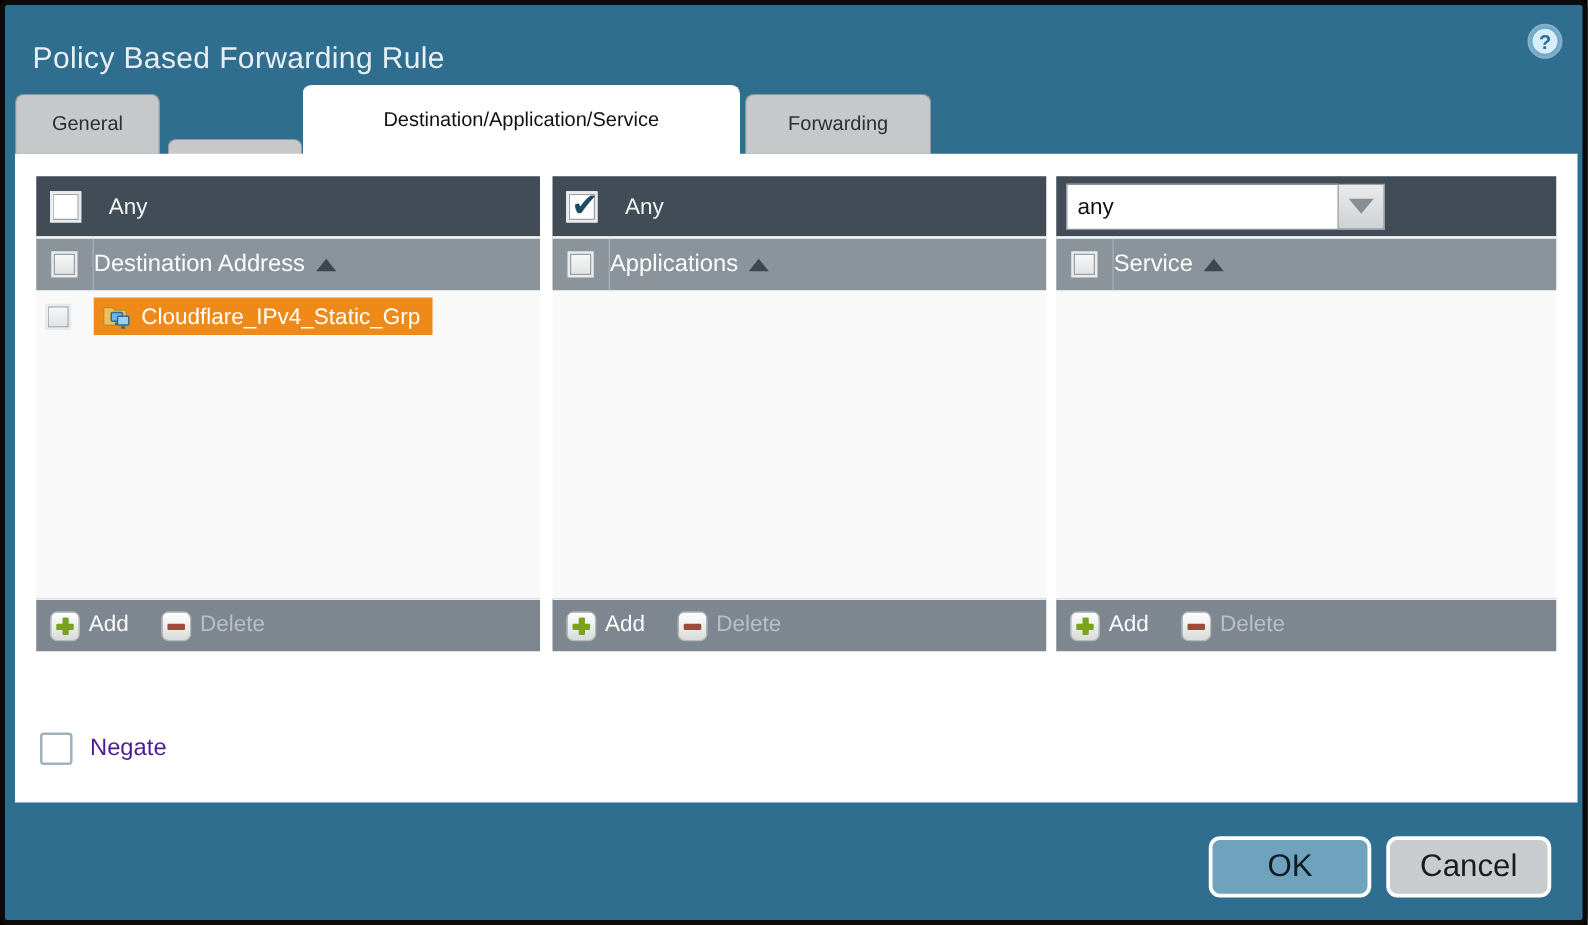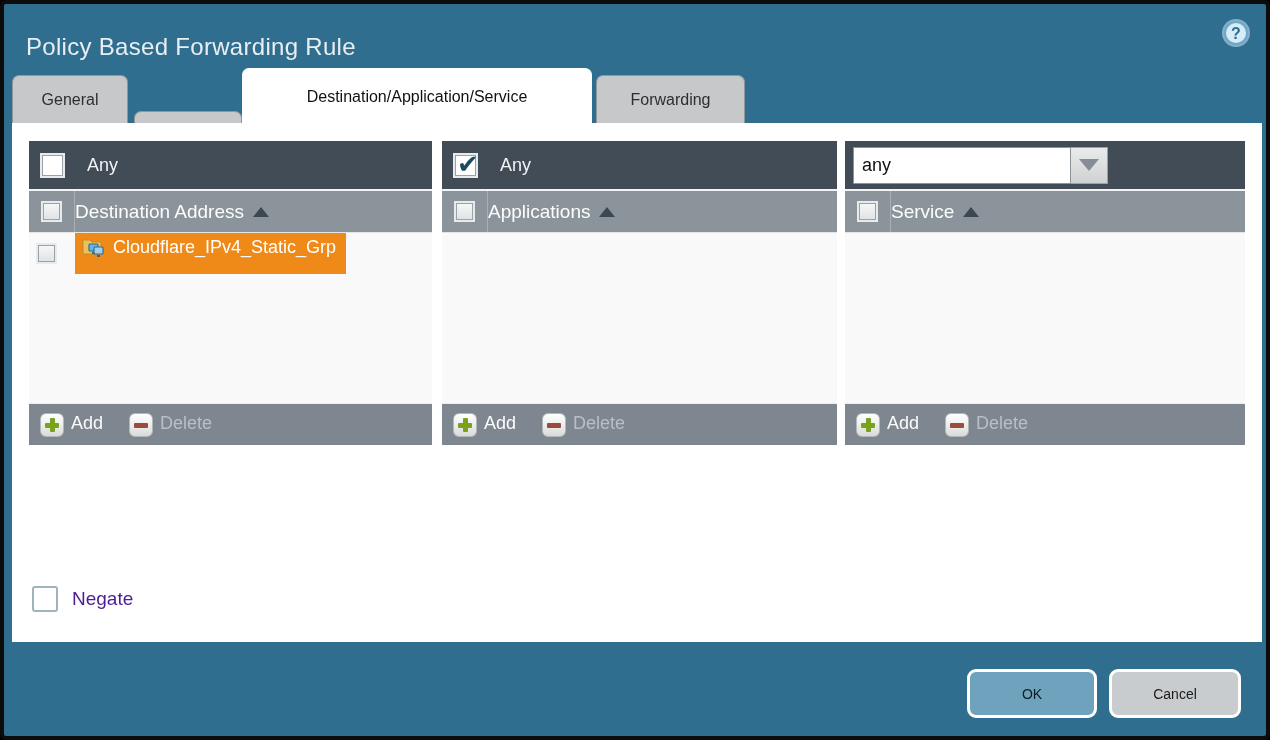--- a/index.html
+++ b/index.html
@@ -39,21 +39,21 @@
   .tab-forwarding { left:592px; width:149px; }
 
   
   .panel {
     position:absolute; left:8px; top:119px; width:1250px; height:519px;
     background:#ffffff; z-index:2;
   }
 
   
   .col {
-    position:absolute; top:18px; height:304px;
+    position:absolute; top:18px; height:380px;
     display:flex; flex-direction:column;
   }
   .col-1 { left:17px;  width:403px; }
   .col-2 { left:430px; width:395px; }
   .col-3 { left:833px; width:400px; }
 
   .col-any {
     height:48px; background:#414c56; display:flex; align-items:center;
     padding-left:11px; flex:0 0 auto;
   }
@@ -78,21 +78,21 @@
 
   .col-body {
     flex:1 1 auto; background:#f8f9f8; border-top:1px solid #e3e5e6;
     overflow:hidden;
   }
   .item-row {
     height:40px; display:flex; align-items:center; padding-left:7px; cursor:pointer;
   }
   .item-chip {
     margin-left:18px; background:#ef8a18; color:#fff; font-size:18px;
-    display:flex; align-items:center; gap:8px; padding:4px 10px 16px 6px;
+    display:flex; align-items:center; gap:8px; padding:4px 10px 4px 6px;
   }
 
   .col-footer {
     height:42px; background:#7e878f; display:flex; align-items:center;
     padding-left:11px; gap:26px; flex:0 0 auto;
     border-top:1px solid #eceeee;
   }
   .footer-btn { display:flex; gap:7px; cursor:pointer; }
   .footer-btn .lbl { font-size:18px; color:#fbfcfc; }
   .footer-btn.disabled .lbl { color:#b9bfc5; }
@@ -141,21 +141,21 @@
   }
   .negate-cb {
     width:26px; height:26px; background:#fff; border:2px solid #9fb3bc;
     border-radius:3px; cursor:pointer;
   }
   .negate-label { font-size:19px; color:#4c1d95; }
 
   
   .btn {
     position:absolute; top:665px; height:49px; border:3px solid #ffffff;
-    border-radius:9px; font-size:14px; display:flex; align-items:center;
+    border-radius:9px; font-size:25px; display:flex; align-items:center;
     justify-content:center; cursor:pointer; color:#101c24;
   }
   .btn-ok     { left:963px;  width:130px; background:#6fa3bd; }
   .btn-cancel { left:1105px; width:132px; background:#c9cccf; color:#1b1b1b; }
 </style>
 </head>
 <body>
 
 <div class="dialog">
 

